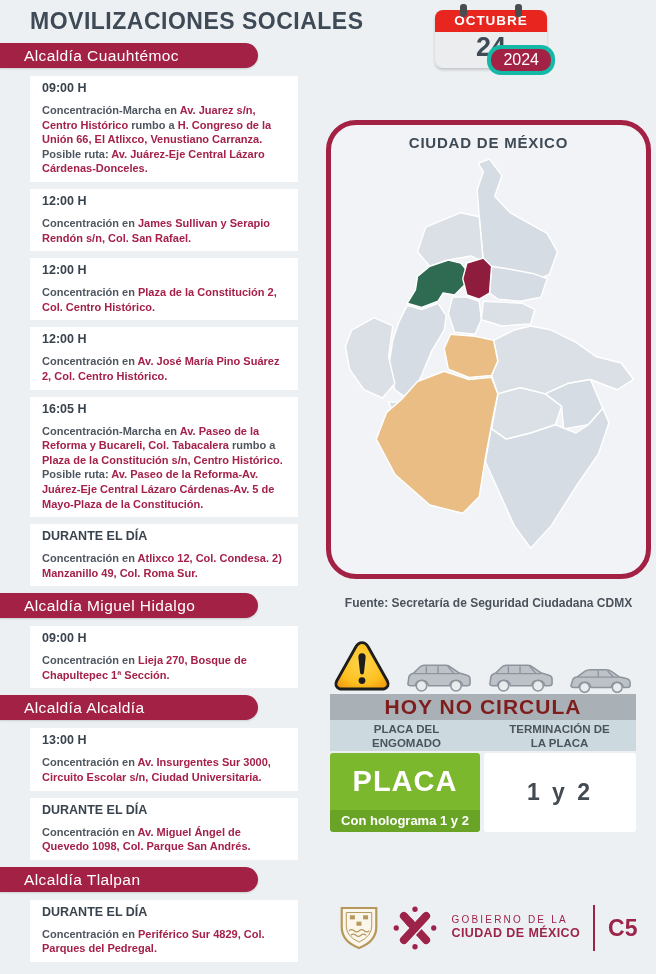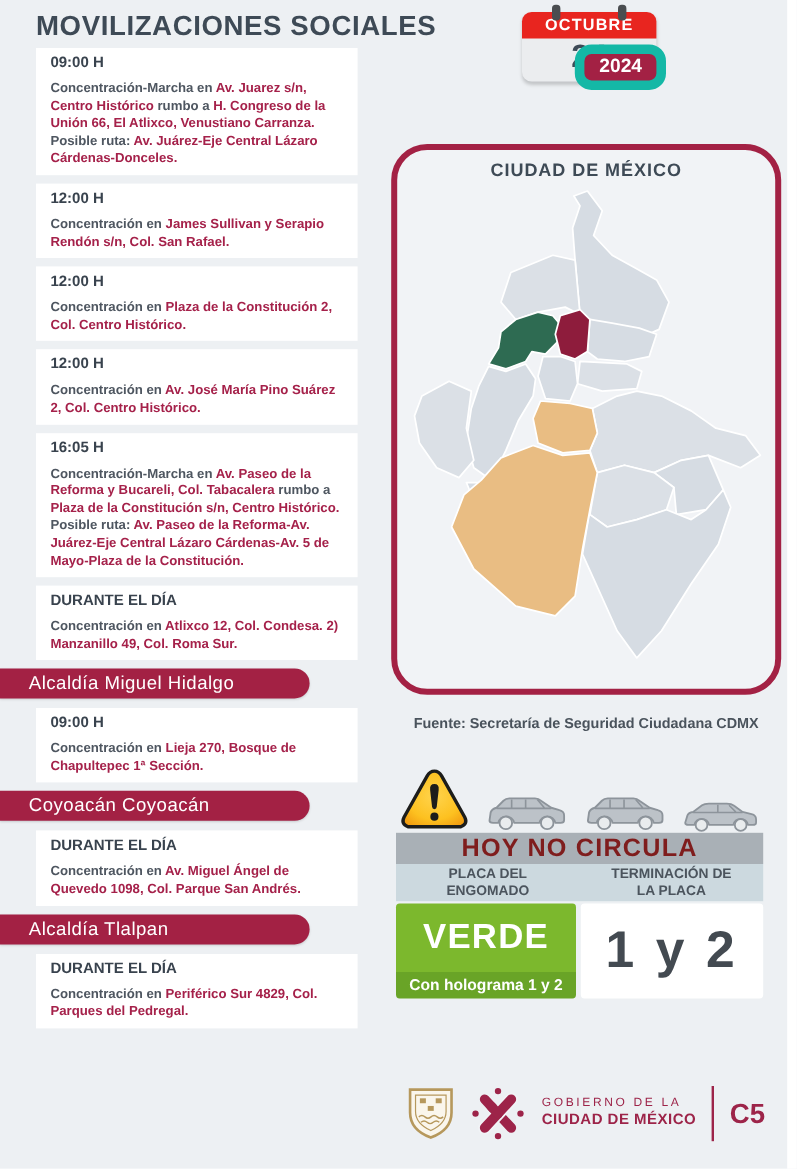--- a/index.html
+++ b/index.html
@@ -23,21 +23,21 @@
   .cal-body{position:absolute;left:0;top:6px;width:112px;height:58px;background:#ebedef;
     border-radius:8px;box-shadow:0 2px 3px rgba(0,0,0,.18);}
   .cal-band{position:absolute;left:0;top:6px;width:112px;height:22px;background:var(--cal-red);
     border-radius:8px 8px 0 0;color:#fff;font-weight:bold;font-size:13.5px;text-align:center;
     line-height:22px;letter-spacing:1px;}
   .cal-ring{position:absolute;top:0;width:7px;height:13px;background:#4a4d50;border-radius:3px;}
   .cal-ring.r1{left:25px;} .cal-ring.r2{left:80px;}
   .cal-day{position:absolute;left:0;top:28px;width:112px;text-align:center;font-size:27px;
     font-weight:bold;color:var(--title);}
   .cal-year{position:absolute;right:-8px;bottom:-7px;background:var(--accent);color:#fff;
-    font-weight:bold;font-size:16px;padding:2px 12px;border-radius:14px;border:8px solid #14b8a6;}
+    font-weight:normal;font-size:16px;padding:2px 12px;border-radius:14px;border:4px solid #14b8a6;}
 
   
   .events-col{position:absolute;left:0;top:40px;width:310px;}
   .pill{width:258px;height:25px;line-height:25px;background:var(--accent);color:#fff;
     font-size:15.5px;letter-spacing:.4px;border-radius:0 14px 14px 0;padding-left:24px;
     margin:2px 0 8px 0;box-shadow:0 1px 2px rgba(0,0,0,.15);}
   .events-col > .pill:first-child{margin-top:3px;}
   .card{width:268px;margin:0 0 7px 30px;background:var(--card);padding:5px 10px 6px 12px;}
   .card .time{font-size:12.5px;font-weight:bold;color:#39434e;margin-bottom:8px;}
   .card .desc{font-size:11px;font-weight:bold;line-height:14.6px;color:var(--text-gray);}
@@ -66,21 +66,21 @@
   .hnc-headers{display:flex;background:var(--hnc-band);height:31px;}
   .hnc-headers .h{flex:1;text-align:center;font-size:11.5px;font-weight:bold;color:#4b545d;
     line-height:1.25;padding-top:2px;}
   .hnc-values{display:flex;gap:4px;margin-top:2px;height:79px;}
   .hnc-sticker{width:150px;display:flex;flex-direction:column;}
   .hnc-sticker .v{flex:1;background:var(--hnc-green);color:#fff;font-size:29px;font-weight:bold;
     display:flex;align-items:center;justify-content:center;letter-spacing:1px;
     border-radius:3px 3px 0 0;}
   .hnc-sticker .holo{height:22px;background:var(--hnc-green-dark);color:#fff;font-size:13px;
     font-weight:bold;text-align:center;line-height:22px;border-radius:0 0 3px 3px;}
-  .hnc-plate{flex:1;background:#fff;color:#434a51;font-size:43px;font-weight:bold;
+  .hnc-plate{flex:1;background:#fff;color:#434a51;font-size:23px;font-weight:bold;
     display:flex;align-items:center;justify-content:center;letter-spacing:3px;border-radius:3px;}
 
   .footer-logos{display:flex;align-items:center;justify-content:center;gap:13px;margin-top:72px;}
   .gov-text{color:var(--footer-maroon);line-height:1.25;}
   .gov-text .l1{font-size:10px;letter-spacing:2.2px;}
   .gov-text .l2{font-size:12.5px;font-weight:bold;letter-spacing:.4px;}
   .footer-divider{width:2px;height:46px;background:var(--footer-maroon);}
   .c5{color:var(--footer-maroon);font-size:23px;font-weight:bold;}
 </style>
 </head>
@@ -93,20 +93,21 @@
   <div class="calendar">
     <div class="cal-body"></div>
     <div class="cal-band">OCTUBRE</div>
     <div class="cal-ring r1"></div>
     <div class="cal-ring r2"></div>
     <div class="cal-day">24</div>
     <div class="cal-year">2024</div>
   </div>
 
   <div class="events-col" id="events-root">
+      <div class="pill">Alcaldía Cuauhtémoc</div>
       <div class="card">
         <div class="time">09:00 H</div>
         <div class="desc"><span class="plain">Concentración-Marcha en </span><span class="loc">Av. Juarez s/n, Centro Histórico </span><span class="plain">rumbo a </span><span class="loc">H. Congreso de la Unión 66, El Atlixco, Venustiano Carranza. </span><span class="plain">Posible ruta: </span><span class="loc">Av. Juárez-Eje Central Lázaro Cárdenas-Donceles.</span></div>
       </div>
       <div class="card">
         <div class="time">12:00 H</div>
         <div class="desc"><span class="plain">Concentración en </span><span class="loc">James Sullivan y Serapio Rendón s/n, Col. San Rafael.</span></div>
       </div>
       <div class="card">
         <div class="time">12:00 H</div>
@@ -122,21 +123,25 @@
       </div>
       <div class="card">
         <div class="time">DURANTE EL DÍA</div>
         <div class="desc"><span class="plain">Concentración en </span><span class="loc">Atlixco 12, Col. Condesa. 2) Manzanillo 49, Col. Roma Sur.</span></div>
       </div>
       <div class="pill">Alcaldía Miguel Hidalgo</div>
       <div class="card">
         <div class="time">09:00 H</div>
         <div class="desc"><span class="plain">Concentración en </span><span class="loc">Lieja 270, Bosque de Chapultepec 1ª Sección.</span></div>
       </div>
-      <div class="pill">Coyoacán Coyoacán</div>
+      <div class="pill">Alcaldía Alcaldía</div>
+      <div class="card">
+        <div class="time">13:00 H</div>
+        <div class="desc"><span class="plain">Concentración en </span><span class="loc">Av. Insurgentes Sur 3000, Circuito Escolar s/n, Ciudad Universitaria.</span></div>
+      </div>
       <div class="card">
         <div class="time">DURANTE EL DÍA</div>
         <div class="desc"><span class="plain">Concentración en </span><span class="loc">Av. Miguel Ángel de Quevedo 1098, Col. Parque San Andrés.</span></div>
       </div>
       <div class="pill">Alcaldía Tlalpan</div>
       <div class="card">
         <div class="time">DURANTE EL DÍA</div>
         <div class="desc"><span class="plain">Concentración en </span><span class="loc">Periférico Sur 4829, Col. Parques del Pedregal.</span></div>
       </div>
     </div>
@@ -206,21 +211,21 @@
           <div>PLACA DEL</div>
           <div>ENGOMADO</div>
         </div>
         <div class="h">
           <div>TERMINACIÓN DE</div>
           <div>LA PLACA</div>
         </div>
       </div>
       <div class="hnc-values">
         <div class="hnc-sticker">
-          <div class="v">VERDE</div>
+          <div class="v">PLACA</div>
           <div class="holo">Con holograma 1 y 2</div>
         </div>
         <div class="hnc-plate">1 y 2</div>
       </div>
     </div>
 
     <div class="footer-logos">
       <svg width="40" height="48" viewBox="0 0 44 50" aria-hidden="true">
         <path d="M3,3 H41 V24 Q41,40 22,47 Q3,40 3,24 Z" fill="#faf6ec" stroke="#b6985c" stroke-width="2.4"></path>
         <path d="M8,8 H36 V23 Q36,34 22,40.5 Q8,34 8,23 Z" fill="none" stroke="#b6985c" stroke-width="1.1"></path>

